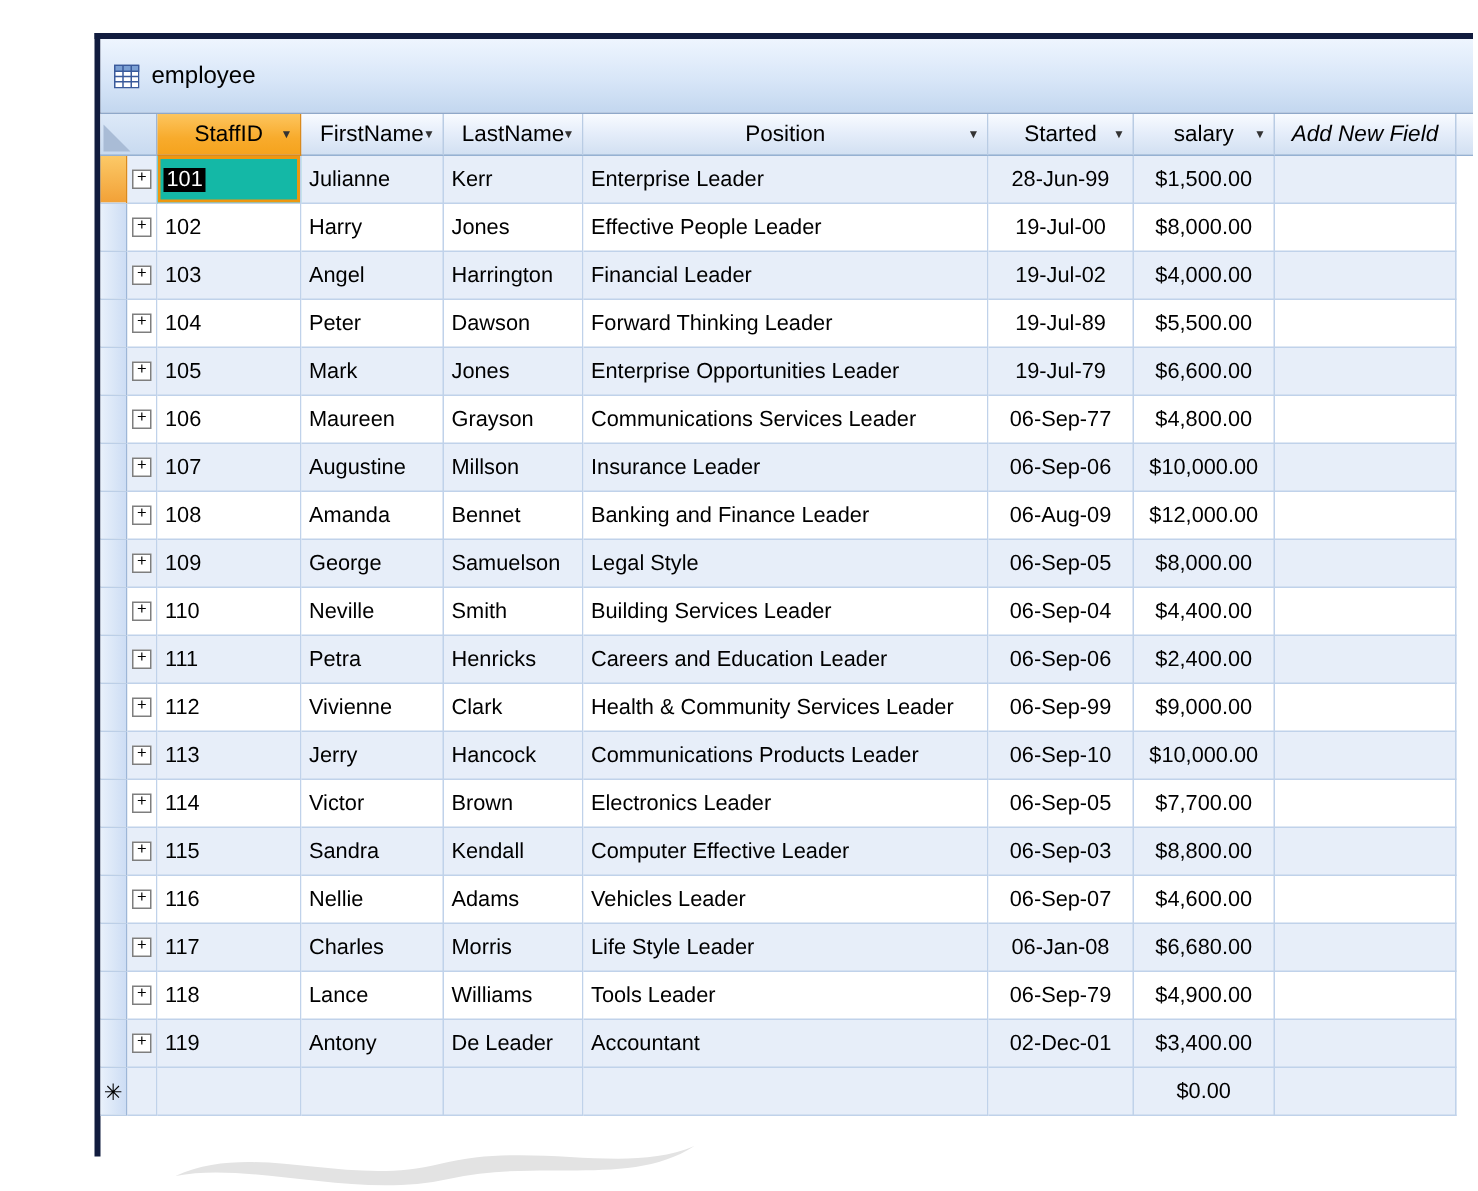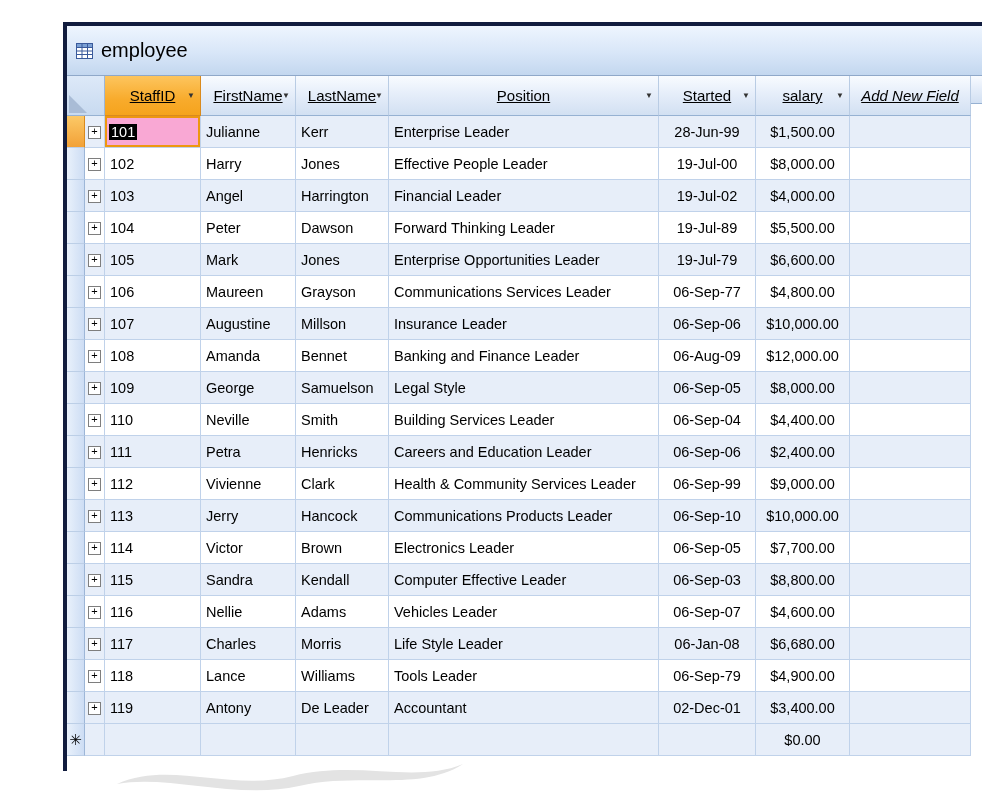--- a/index.html
+++ b/index.html
@@ -11,32 +11,32 @@
   .sheet{
     position:absolute;left:63px;top:22px;width:915px;height:745px;
     border-top:4px solid #111c3e;border-left:4px solid #111c3e;background:#fff;
   }
   
   .tabbar{
     height:50px;display:flex;align-items:center;gap:8px;padding-left:9px;box-sizing:border-box;
     background:linear-gradient(#eef5fe 0%,#d8e6f8 55%,#c3d7ef 100%);
     border-bottom:1px solid #8fa8c9;
   }
-  .tabbar .tab-label{font-size:20px;color:#000;}
+  .tabbar .tab-label{font-size:16px;color:#000;}
   
   .header-strip{
     position:absolute;left:0;top:50px;width:100%;height:28px;
     background:linear-gradient(#f8fbff 0%,#e6eefa 45%,#d2e0f2 100%);
     border-bottom:1px solid #96b1d2;box-sizing:border-box;
   }
   
   table.grid{border-collapse:separate;border-spacing:0;table-layout:fixed;width:904px;position:relative;}
   .grid th,.grid td{box-sizing:border-box;padding:0;font-weight:normal;overflow:hidden;white-space:nowrap;}
   
-  .grid thead tr{height:40px;text-decoration:underline;}
+  .grid thead tr{height:28px;}
   .grid th.hdr{
     position:relative;font-size:15px;text-align:center;
     background:linear-gradient(#f8fbff 0%,#e6eefa 45%,#d2e0f2 100%);
     border-right:1px solid #b9cce4;border-bottom:1px solid #96b1d2;
   }
   .grid th.hdr.selected{
     background:linear-gradient(#fdc55e 0%,#f8ab2c 60%,#f5a31d 100%);
     border-right:1px solid #d98a1e;border-bottom:1px solid #d98a1e;
   }
   .grid th.hdr.italic{font-style:italic;}
@@ -64,21 +64,21 @@
     display:inline-block;width:11px;height:11px;line-height:9px;font-size:11px;text-align:center;
     border:1px solid #7e7e7e;background:#fff;color:#000;vertical-align:middle;
   }
   .grid td .val{padding:0 5px;}
   .grid td.num{text-align:center;}
   .grid td.num .val{padding:0 4px;}
   
   tr.alt td:not(.sel){background:#e7eef9;}
   
   tr.current td.sel{background:linear-gradient(#fcc967,#f2a137);border-right-color:#d98a1e;}
-  tr.current td.c-staffid{background:#f9a8d4;box-shadow:inset 0 0 0 2px #ed9710;margin-left:17px;}
+  tr.current td.c-staffid{background:#14b8a6;box-shadow:inset 0 0 0 2px #ed9710;margin-left:17px;}
   tr.current td.c-staffid .val{background:#000;color:#fff;padding:0 2px;margin-left:4px;}
   
   tr.new-row td.sel{text-align:center;font-size:15px;color:#000;}
   
   .watermark{position:absolute;left:115px;top:756px;}
 </style>
 </head>
 <body>
 
 <div class="sheet">

